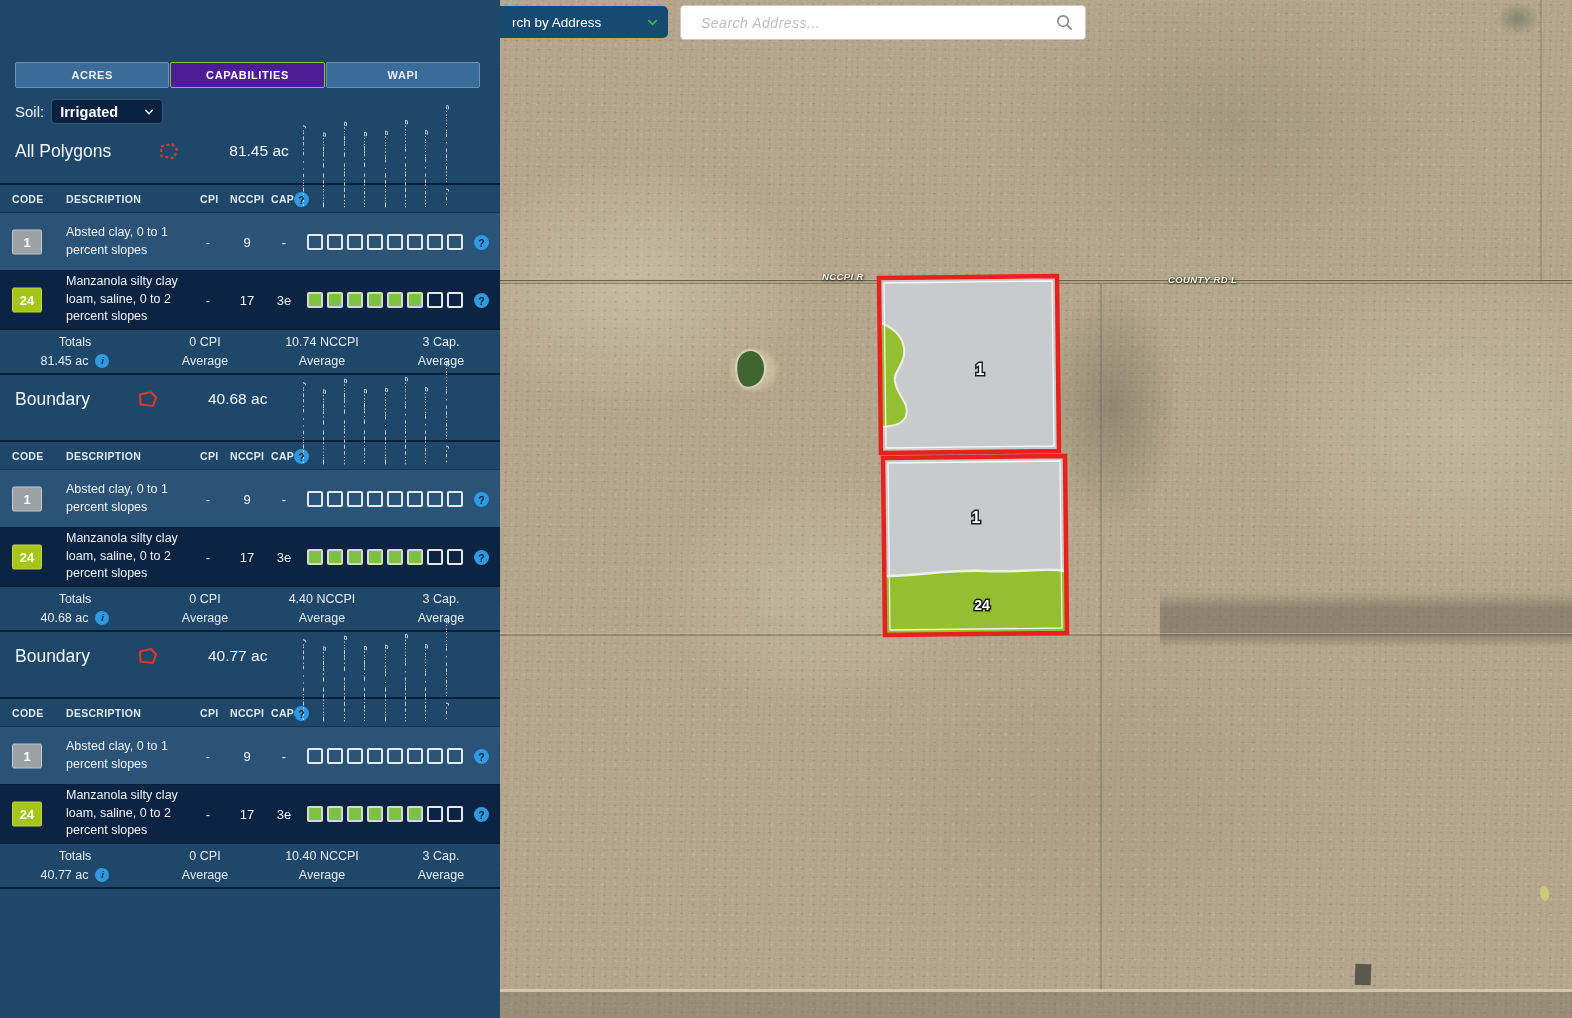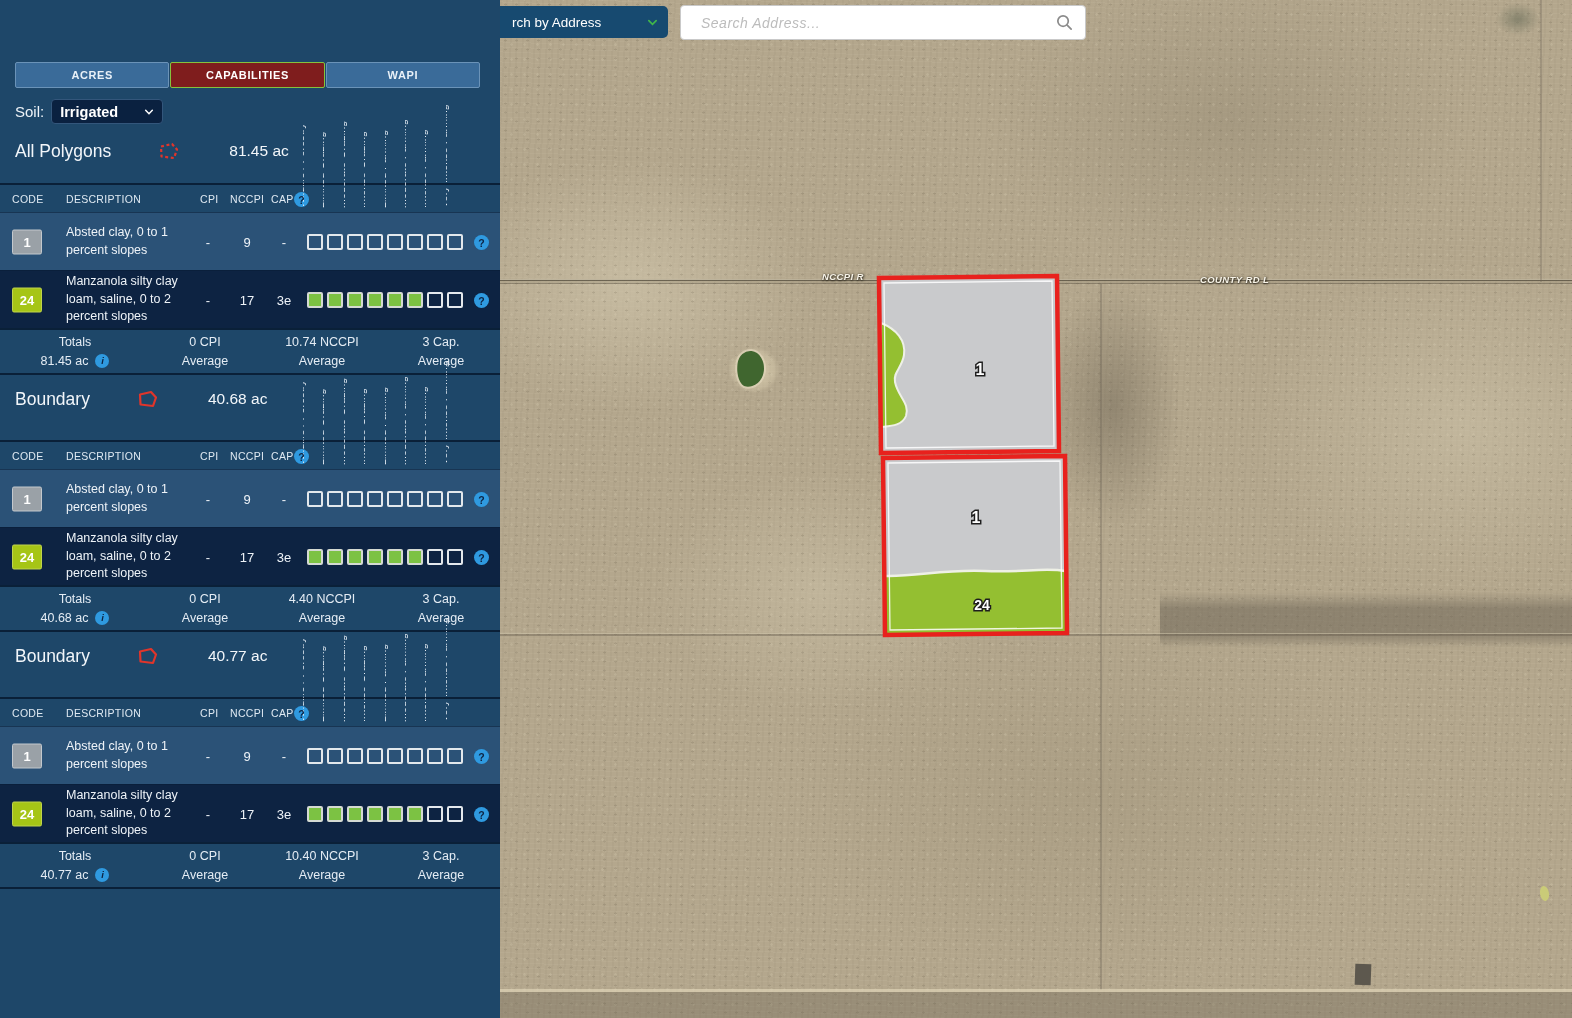--- a/index.html
+++ b/index.html
@@ -69,40 +69,40 @@
   .panel-header { position:relative; height:45px; }
   .chart-ic { position:absolute; left:14px; top:10px; width:25px; height:25px; background:#fff; border-radius:4px; }
   .chart-ic i { position:absolute; bottom:5px; width:3.5px; background:#10355c; border-radius:1px; }
   .chart-ic .b1 { left:6px; height:8px; } .chart-ic .b2 { left:11px; height:12px; } .chart-ic .b3 { left:16px; height:6px; }
   .panel-title { position:absolute; left:49px; top:13px; font-size:15.5px; font-weight:bold; letter-spacing:1.8px; color:#fff; }
   .close-btn { position:absolute; right:22px; top:12px; font-size:15px; color:#fff; cursor:pointer; line-height:1; font-weight:bold; }
 
   .tabs { position:absolute; left:15px; top:62px; width:465px; height:26px; display:flex; gap:1px; }
   .tab { flex:1; display:flex; align-items:center; justify-content:center; font-size:11px; font-weight:bold;
     letter-spacing:.6px; color:#e9f1f8; background:#3a6b99; border:1px solid #6b93b8; cursor:pointer; border-radius:2px; }
-  .tab.active { background:#7f1d1d; border-color:#85c33e; color:#fff; }
+  .tab.active { background:#4c1d95; border-color:#85c33e; color:#fff; }
 
   .soil-row { position:absolute; left:15px; top:99px; display:flex; align-items:center; }
   .soil-label { font-size:15px; color:#eef3f8; }
   .soil-select { margin-left:7px; width:112px; height:25px; background:#0a2140; border:1px solid #33567b; border-radius:4px;
     display:flex; align-items:center; padding:0 8px; cursor:pointer; }
   .soil-select .val { flex:1; font-size:14.5px; font-weight:bold; color:#fff; }
   .soil-chev { width:10px; height:10px; }
 
   .sections { position:absolute; left:0; top:124px; width:500px; }
 
   .sec-title-row { position:relative; height:30px; margin-top:9px; display:flex; align-items:center; padding-left:15px;gap:30px; }
   .sec-title-row.first { margin-top:12px; }
   .sec-title { font-size:17.5px; color:#f2f6fa; }
   .poly-ic { margin-left:16px; width:24px; height:19px; flex:0 0 auto; }
   .sec-acres { margin-left:18px; font-size:15.5px; color:#f2f6fa; }
 
   .thead { position:relative; height:29px; border-top:2px solid #0a2038; margin-top:17px; z-index:3; }
   .thead.later { margin-top:26px; }
-  .th { position:absolute; top:50%; transform:translateY(-50%); font-size:10.5px; font-weight:normal; letter-spacing:.3px; color:#dfe9f2; }
+  .th { position:absolute; top:50%; transform:translateY(-50%); font-size:10.5px; font-weight:bold; letter-spacing:.3px; color:#dfe9f2; }
   .th-code { left:12px; } .th-desc { left:66px; } .th-cpi { left:200px; } .th-nccpi { left:230px; } .th-cap { left:271px; }
   .th-help { position:absolute; left:294px; top:50%; transform:translateY(-50%); }
 
   .rotclip { position:absolute; bottom:4px; width:22px; overflow:hidden; pointer-events:none; }
   .rotclip span { position:absolute; left:3px; bottom:0; white-space:nowrap; font-size:10.5px; color:#e4ecf4;
     transform-origin:0 100%; transform:rotate(-90deg); letter-spacing:.2px; }
   .clip-short { height:103px; }
   .clip-long { height:150px; }
 
   .soil-row-item { position:relative; height:58px; border-top:1px solid rgba(9,30,54,.55); }
@@ -147,21 +147,21 @@
     <div class="vline-1"></div>
     <div class="vline-2"></div>
     <div class="bottom-line"></div>
     <div class="bottom-band"></div>
     <div class="pond-halo"></div>
     <div class="pond"></div>
     <div class="building"></div>
     <div class="pond-sm"></div>
 
     <span class="road-label" style="left:322px; top:271px;">NCCPI R</span>
-    <span class="road-label" style="left:700px; top:274px;">COUNTY RD L</span>
+    <span class="road-label" style="left:668px; top:274px;">COUNTY RD L</span>
 
     <svg class="parcel-svg" viewBox="0 0 230 390">
 
       <polygon points="19,18 197,16 199,191 21,193" fill="#c9cacc"></polygon>
       <path d="M21,63 C36,69 46,80 44,95 C42,108 33,112 35,122 C38,137 50,143 46,156 C42,166 30,166 21,167 Z" fill="#94bf31" stroke="#eef0e6" stroke-width="2"></path>
       <polygon points="24,23 192,21 194,186 26,188" fill="none" stroke="rgba(255,255,255,0.85)" stroke-width="1.3"></polygon>
       <polygon points="19,18 197,16 199,191 21,193" fill="none" stroke="#e8211d" stroke-width="4.5"></polygon>
 
       <polygon points="23,198 205,196 207,373 25,375" fill="#c9cacc"></polygon>
       <path d="M25,316 C55,317 85,309 125,311 C160,313 185,307 205,311 L207,373 L25,375 Z" fill="#94bf31"></path>

